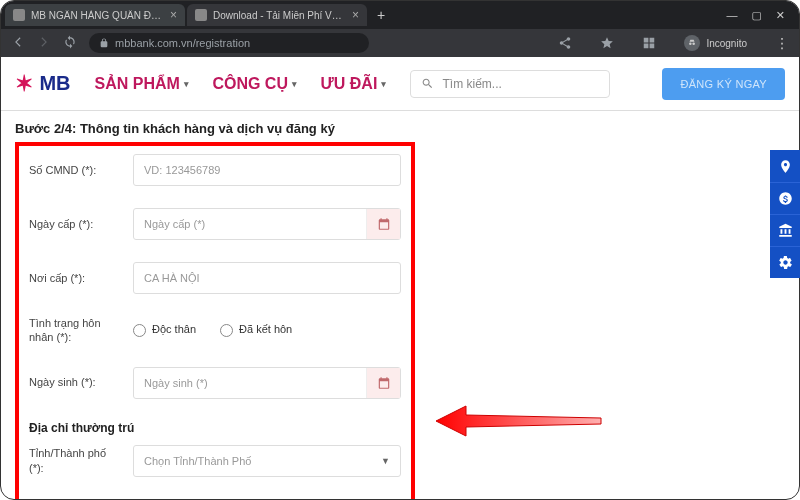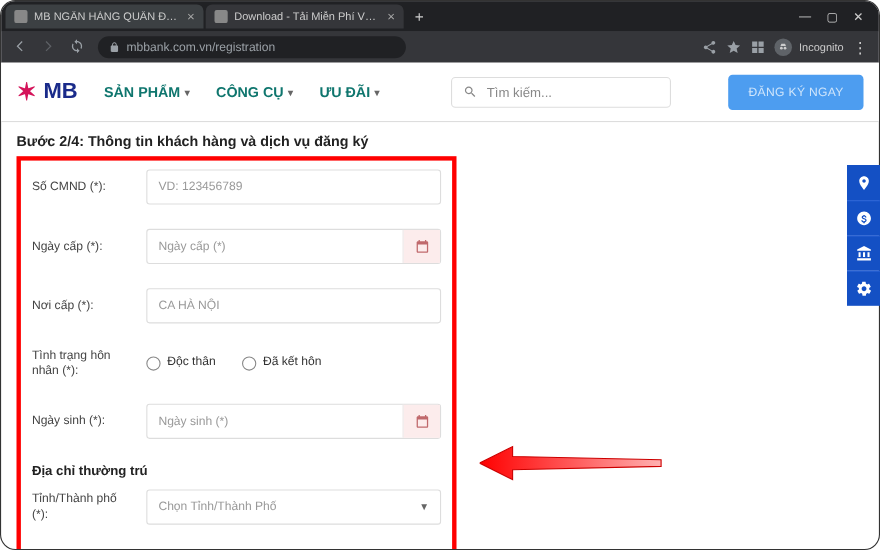--- a/index.html
+++ b/index.html
@@ -11,30 +11,30 @@
   .tab.active { background: #3c4043; }
   .tab-favicon { width: 12px; height: 12px; border-radius: 2px; background: #888; flex-shrink:0;}
   .tab-title { white-space: nowrap; overflow: hidden; text-overflow: ellipsis; flex:1;}
   .tab-close { color:#aaa; font-size:12px; }
   .new-tab { color:#ccc; padding:0 8px; font-size:14px;}
   .win-controls { margin-left:auto; display:flex; gap:14px; color:#ccc; padding-right:10px; font-size:11px;}
   .addr-bar { background:#35363a; height:28px; display:flex; align-items:center; padding:12px 10px; gap:12px; color:#ccc; font-size:11px;}
   .nav-arrow svg, .reload svg { width:14px; height:14px; fill:#9aa0a6;}
   .url-box { background:#202124; border-radius:14px; height:20px; flex:0 0 auto; width:280px; display:flex; align-items:center; padding:0 10px; gap:6px; color:#9aa0a6;}
   .url-box svg{width:10px;height:10px;fill:#9aa0a6;}
-  .right-icons{margin-left:auto;display:flex;align-items:center;gap:8px;}
+  .right-icons{margin-left:auto;display:flex;align-items:center;gap:28px;}
   .right-icons svg{width:14px;height:14px;fill:#9aa0a6;}
   .incognito{display:flex;align-items:center;gap:6px;font-size:10px;color:#ccc;}
   .incog-avatar{width:16px;height:16px;border-radius:50%;background:#5f6368;display:flex;align-items:center;justify-content:center;}
 
   
   .site-header { height:54px; border-bottom:1px solid #ddd; display:flex; align-items:center; padding:0 14px; gap:24px; background:#fff;}
   .logo { display:flex; align-items:center; gap:6px; font-weight:bold; font-size:20px; color:#1a2b8a;}
   .logo-star{ color:#d4145a; font-size:22px; }
-  .nav-item { font-size:13px; font-weight:bold; color:#0f766e; display:flex; align-items:center; gap:4px; cursor:pointer;}
+  .nav-item { font-size:16px; font-weight:bold; color:#be185d; display:flex; align-items:center; gap:4px; cursor:pointer;}
   .nav-item::after{content:"▾"; font-size:9px; color:#666;}
   .search-box{ margin-left:auto; display:flex; align-items:center; gap:8px; border:1px solid #ddd; border-radius:4px; padding:6px 10px; width:200px; color:#888; font-size:12px;}
   .search-box svg{width:13px;height:13px;fill:#888;}
   .cta-btn{ background:#4d9df0; color:#cfe5fb; border-radius:4px; padding:10px 18px; font-size:11px; margin-left:28px; letter-spacing:0.3px;}
 
   
   .content { padding: 10px 14px; position: relative; }
   .step-title { font-size:13px; font-weight:bold; color:#222; margin-bottom:6px; }
   .form-box { border:4px solid #ff0000; padding:8px 10px 12px; width:400px; }
   .form-row { display:flex; align-items:center; gap:16px; margin-bottom:22px; }

